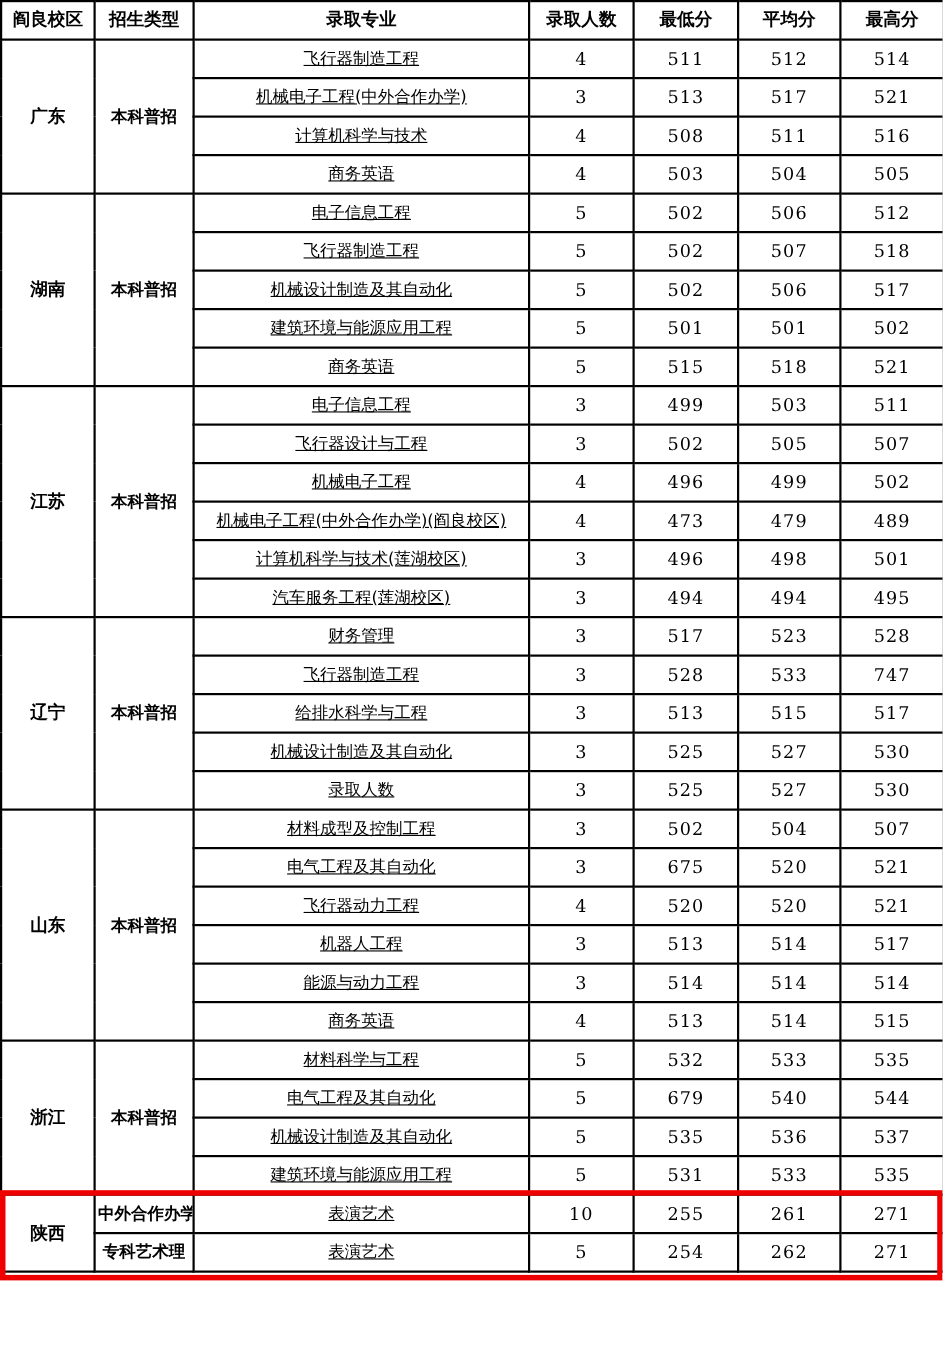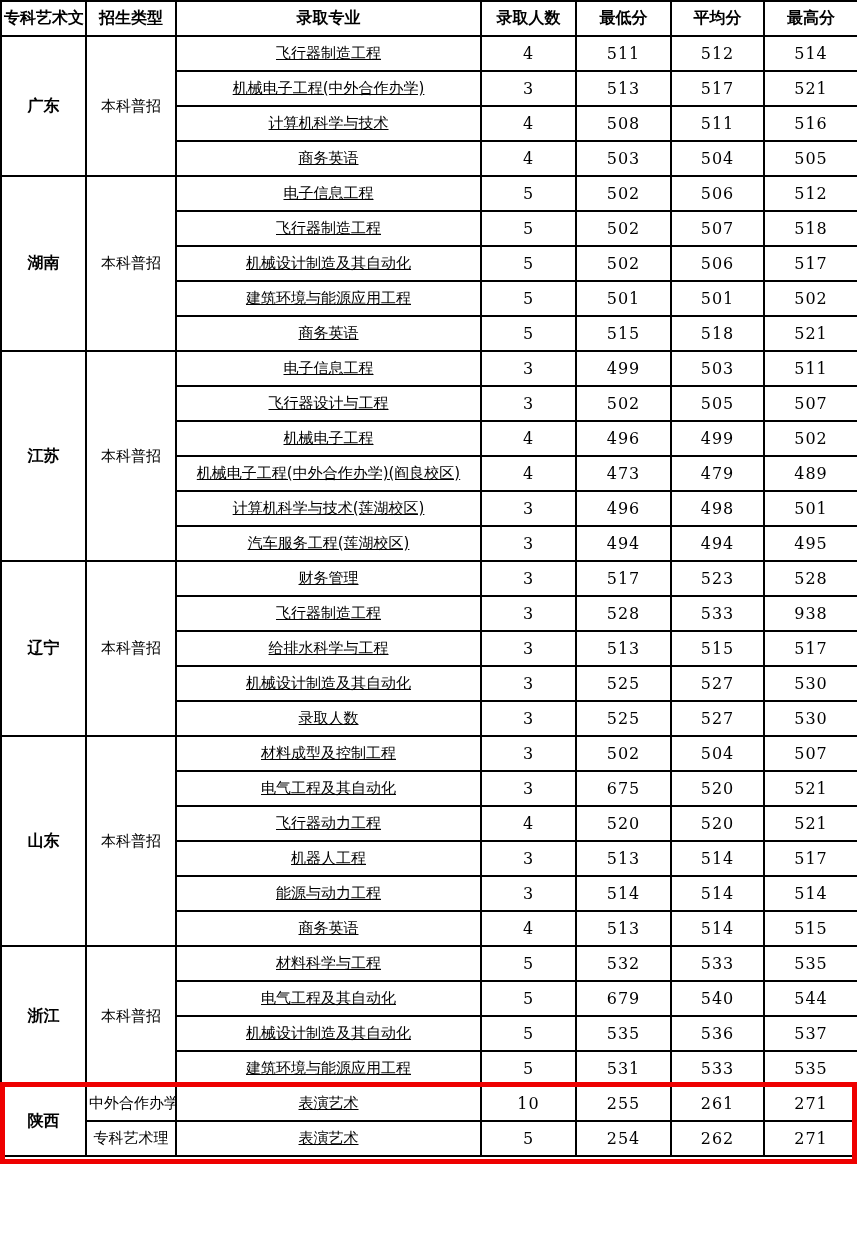--- a/index.html
+++ b/index.html
@@ -36,21 +36,21 @@
     font-size: 16px;
     font-weight: bold;
   }
   td.province-cell {
     font-size: 16px;
     font-weight: bold;
     margin-left: 37px;
   }
   td.type-cell {
     font-size: 15px;
-    font-weight: normal;
+    font-weight: bold;
   }
   td.major-cell {
     font-size: 15px;
     font-weight: normal;
     text-decoration: underline;
   }
   td.num-cell {
     font-family: "DejaVu Serif", serif;
     font-size: 16px;
     font-weight: normal;
@@ -75,21 +75,21 @@
       <col style="width:85px">
       <col style="width:90px">
       <col style="width:305px">
       <col style="width:95px">
       <col style="width:95px">
       <col style="width:93px">
       <col style="width:94px">
     </colgroup>
     <thead>
       <tr>
-        <th>专科艺术文</th>
+        <th>阎良校区</th>
         <th>招生类型</th>
         <th>录取专业</th>
         <th>录取人数</th>
         <th>最低分</th>
         <th>平均分</th>
         <th>最高分</th>
       </tr>
     </thead>
     <tbody>
         <tr>
@@ -210,21 +210,21 @@
           <td class="num-cell">3</td>
           <td class="num-cell">517</td>
           <td class="num-cell">523</td>
           <td class="num-cell">528</td>
         </tr>
         <tr>
           <td class="major-cell">飞行器制造工程</td>
           <td class="num-cell">3</td>
           <td class="num-cell">528</td>
           <td class="num-cell">533</td>
-          <td class="num-cell">938</td>
+          <td class="num-cell">747</td>
         </tr>
         <tr>
           <td class="major-cell">给排水科学与工程</td>
           <td class="num-cell">3</td>
           <td class="num-cell">513</td>
           <td class="num-cell">515</td>
           <td class="num-cell">517</td>
         </tr>
         <tr>
           <td class="major-cell">机械设计制造及其自动化</td>

